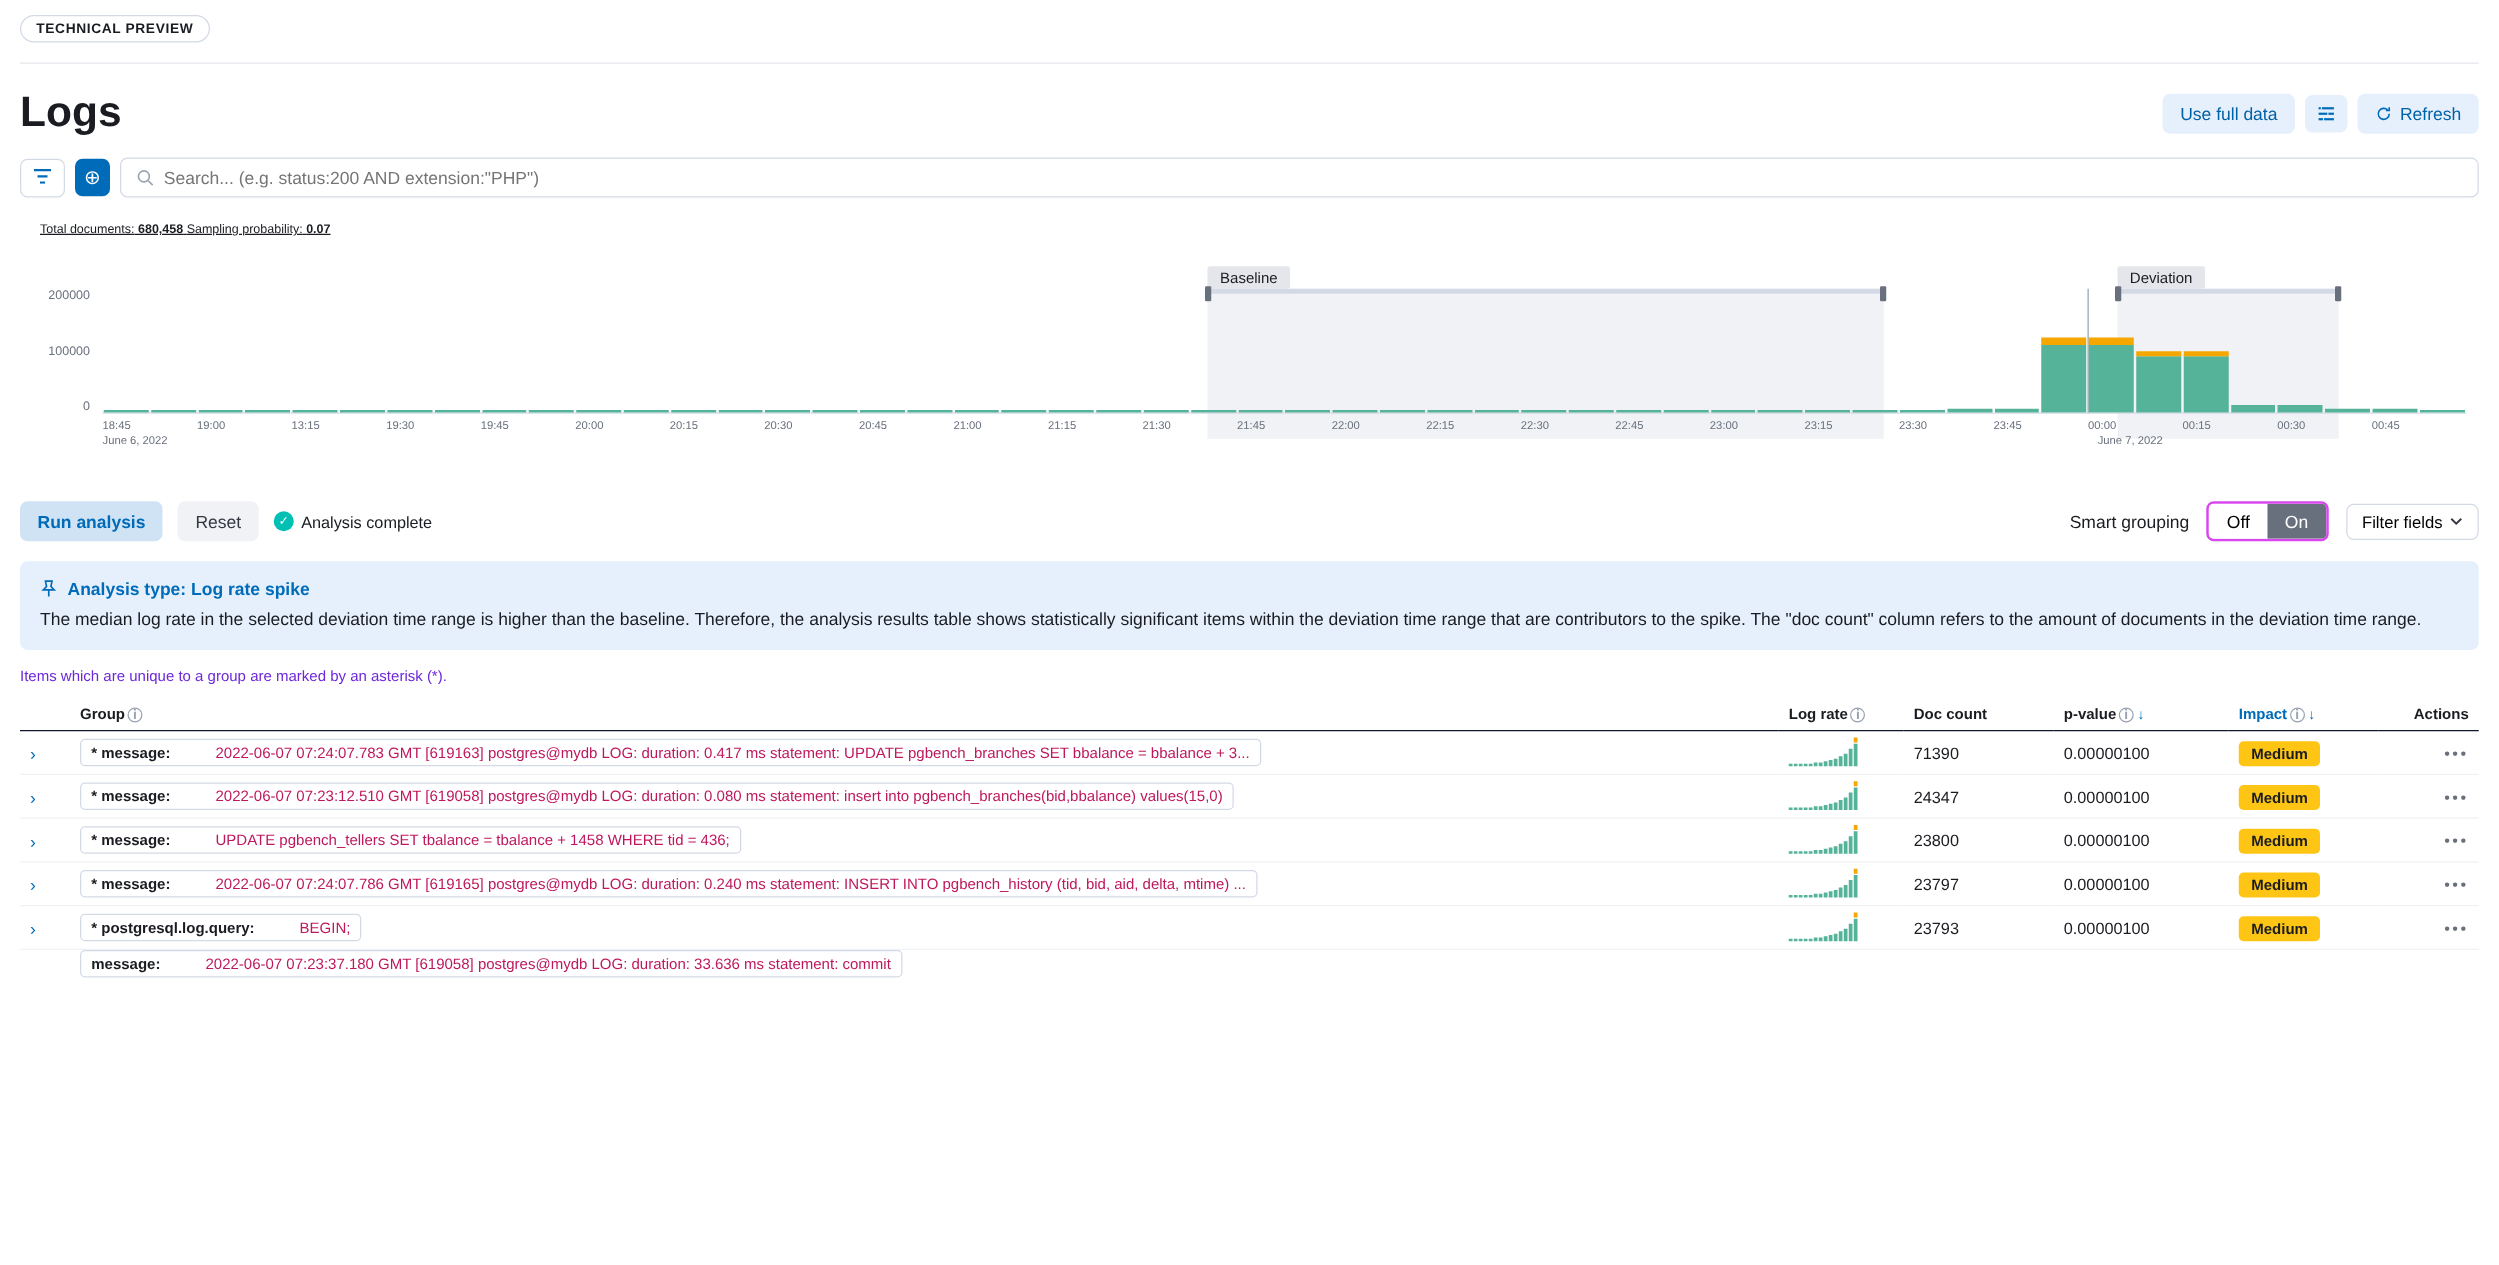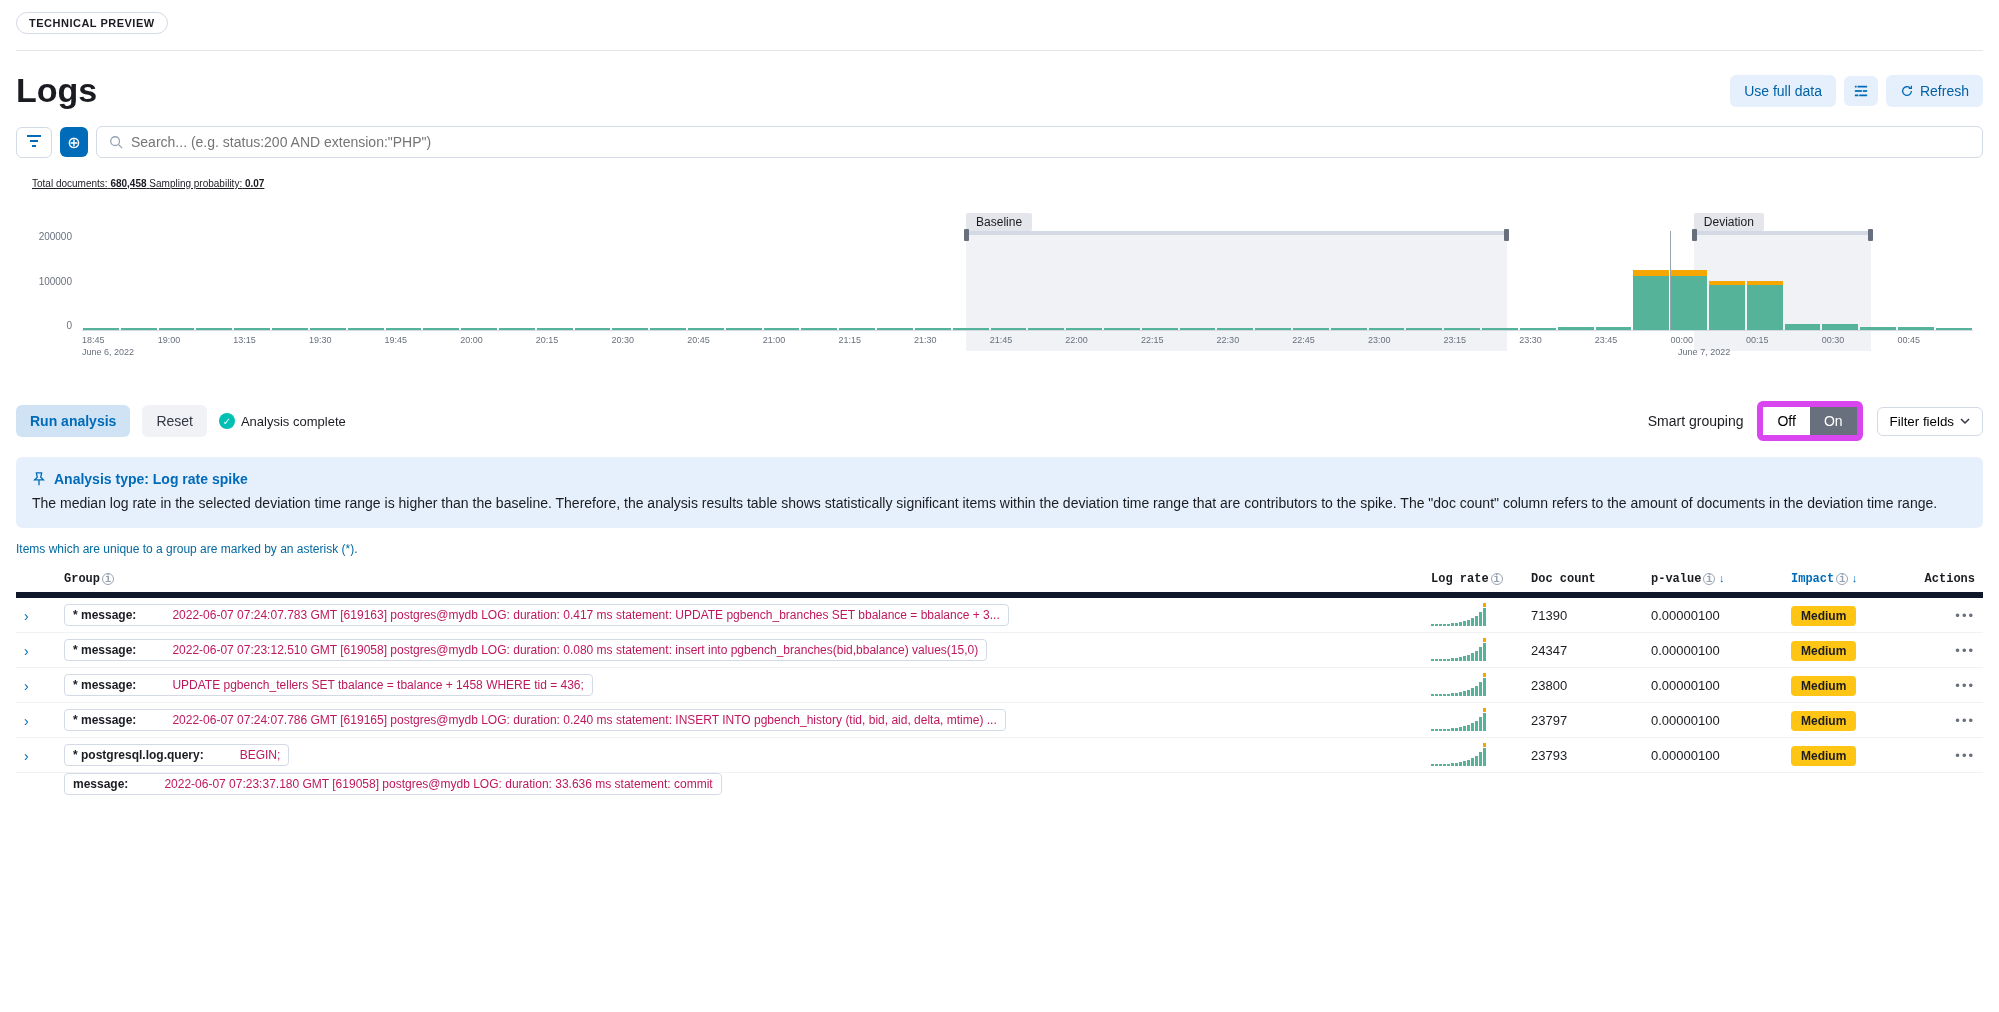--- a/index.html
+++ b/index.html
@@ -39,30 +39,30 @@
 .x-tick { flex: 1; white-space: nowrap; }
 .x-sublabel { position: absolute; top: 134px; font-size: 9px; color: #69707d; }
 .divider-line { position:absolute; top:18px; width:1px; height:100px; background:#98a2b3; }
 .mid-toolbar { display: flex; justify-content: space-between; align-items: center; margin-bottom: 16px; }
 .mid-left { display: flex; gap: 12px; align-items: center; }
 .btn-primary { background: #cfe3f5; color: #006bb8; font-weight: 600; }
 .btn-plain { background: #f0f2f5; color: #343741; }
 .status { display: flex; align-items: center; gap: 6px; font-size: 13px; }
 .check-circle { width: 16px; height: 16px; background: #00bfb3; border-radius: 50%; display: inline-flex; align-items: center; justify-content: center; color: #fff; font-size: 10px; }
 .mid-right { display: flex; gap: 14px; align-items: center; font-size: 14px; }
-.toggle-group { display: flex; border: 6px solid #d946ef; border-radius: 6px; overflow: hidden; }
+.toggle-group { display: flex; border: 2px solid #d946ef; border-radius: 6px; overflow: hidden; }
 .toggle-group button { border: none; padding: 6px 14px; background: #fff; font-size: 14px; }
 .toggle-group button.active { background: #69707d; color: #fff; }
 .btn-ghost { background: #fff; border: 1px solid #d3dae6; padding: 6px 12px; display: flex; align-items: center; gap: 6px; border-radius: 6px; }
 .callout { background: #e6f0fc; border-radius: 6px; padding: 14px 16px; margin-bottom: 14px; }
 .callout-title { color: #006bb8; font-weight: 600; display: flex; align-items: center; gap: 8px; margin-bottom: 6px; }
 .callout-body { font-size: 14px; line-height: 1.5; }
-.note { font-size: 12px; color: #0369a1; margin-bottom: 10px; }
+.note { font-size: 12px; color: #6d28d9; margin-bottom: 10px; }
 table { width: 100%; border-collapse: collapse; }
-th { text-align: left; font-size: 12px; font-weight: 600; padding: 6px 8px; border-bottom: 6px solid #0f172a; color: #1a1c21; font-family: Liberation Mono, monospace; }
+th { text-align: left; font-size: 12px; font-weight: 600; padding: 6px 8px; border-bottom: 1px solid #0f172a; color: #1a1c21; }
 th .info { color: #98a2b3; font-size: 11px; border: 1px solid #98a2b3; border-radius: 50%; width: 12px; height: 12px; display: inline-flex; align-items: center; justify-content: center; margin-left: 2px; }
 th.sortable .sort-icon { color: #006bb8; font-size: 11px; margin-left: 3px; }
 th.impact { color: #006bb8; }
 td { padding: 6px 8px; font-size: 13px; vertical-align: middle; }
 tr.data-row > td { border-bottom: 1px solid #f0f2f5; }
 .expand-btn { color: #006bb8; font-size: 14px; cursor: pointer; display: inline-block; transform: translateY(1px); }
 .group-chip { border: 1px solid #d3dae6; border-radius: 4px; padding: 3px 8px; display: inline-flex; align-items: baseline; gap: 4px; font-size: 12px; max-width: 100%; overflow: hidden; white-space: nowrap; }
 .chip-key { font-weight: 700; color: #1a1c21; }
 .chip-val { color: #be185d; margin-left: 32px; }
 .spark { display: flex; align-items: flex-end; height: 22px; gap: 1px; }

